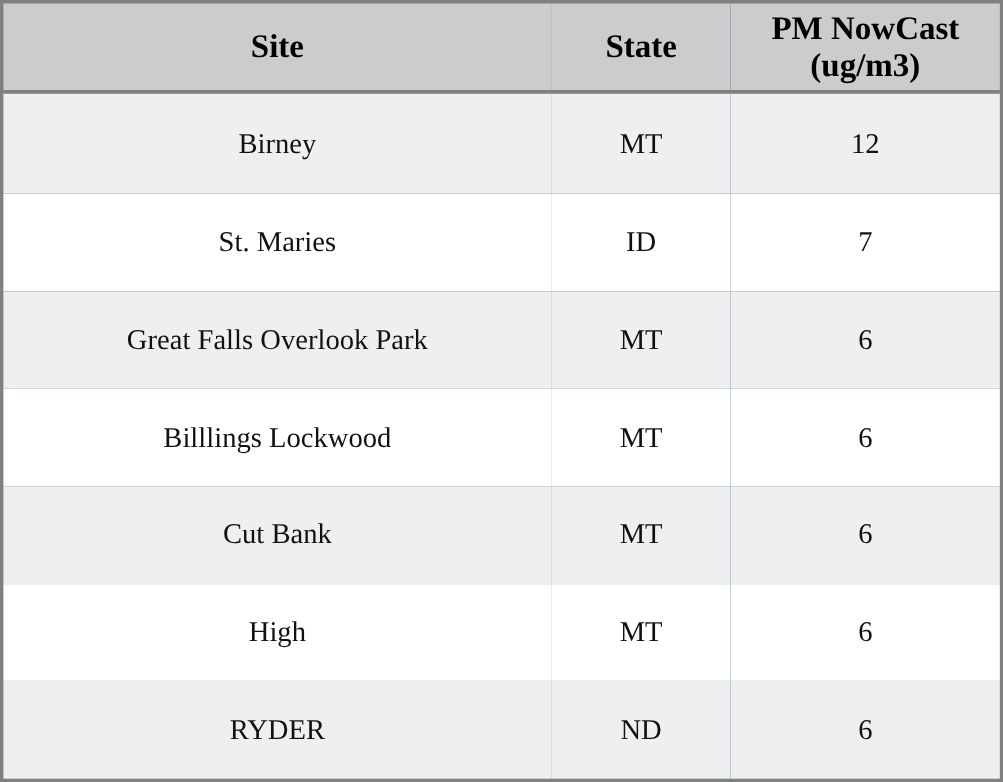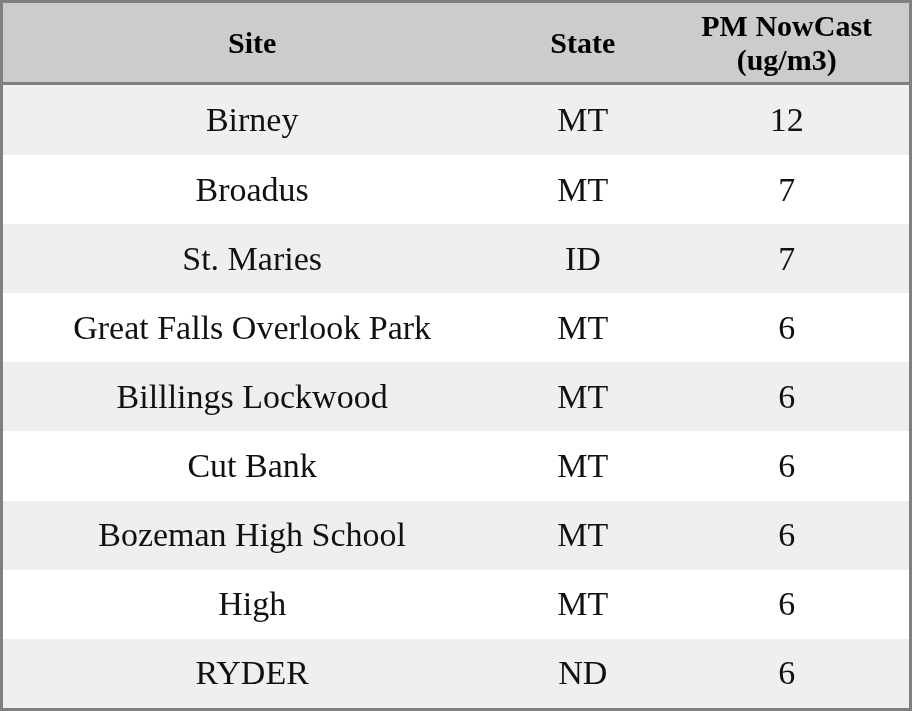--- a/index.html
+++ b/index.html
@@ -36,21 +36,21 @@
     vertical-align: middle;
     padding: 6px 4px;
     border-bottom: 3px solid #808080;
     font-family: "Liberation Serif", serif;
   }
   col.col-site { width: 55%; }
   col.col-state { width: 18%; }
   col.col-value { width: 27%; }
 
   table.data-table tbody td {
-    font-size: 34px;
+    font-size: 26px;
     color: #111111;
     text-align: center;
     vertical-align: middle;
     padding: 4px 4px;
     border: none;
     font-family: "Liberation Serif", serif;
   }
   table.data-table tbody tr:nth-child(odd) td {
     background: #efefef;
   }
@@ -75,50 +75,40 @@
         <th>PM NowCast (ug/m3)</th>
       </tr>
     </thead>
     <tbody>
       <tr>
         <td>Birney</td>
         <td>MT</td>
         <td>12</td>
       </tr>
       <tr>
-        <td>Broadus</td>
-        <td>MT</td>
-        <td>7</td>
-      </tr>
-      <tr>
         <td>St. Maries</td>
         <td>ID</td>
         <td>7</td>
       </tr>
       <tr>
         <td>Great Falls Overlook Park</td>
         <td>MT</td>
         <td>6</td>
       </tr>
       <tr>
         <td>Billlings Lockwood</td>
         <td>MT</td>
         <td>6</td>
       </tr>
       <tr>
         <td>Cut Bank</td>
         <td>MT</td>
         <td>6</td>
       </tr>
       <tr>
-        <td>Bozeman High School</td>
-        <td>MT</td>
-        <td>6</td>
-      </tr>
-      <tr>
         <td>High</td>
         <td>MT</td>
         <td>6</td>
       </tr>
       <tr>
         <td>RYDER</td>
         <td>ND</td>
         <td>6</td>
       </tr>
     </tbody>

